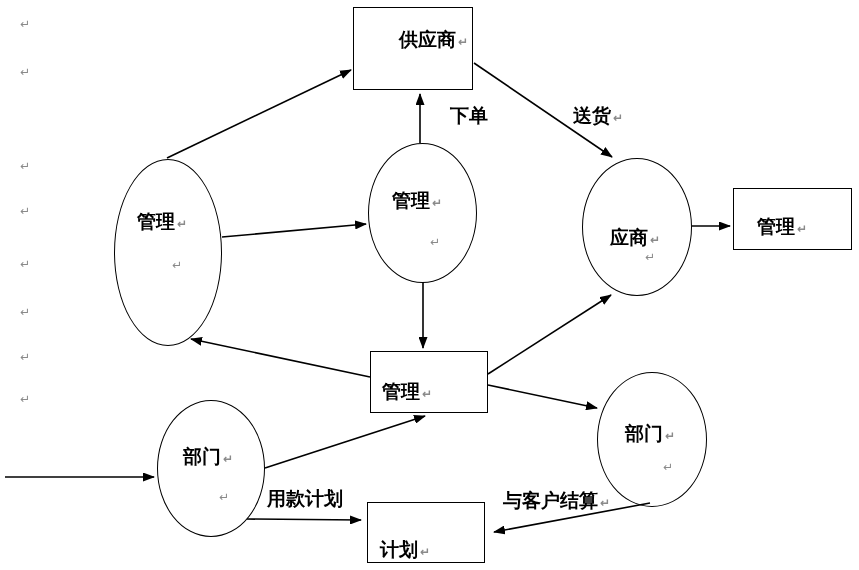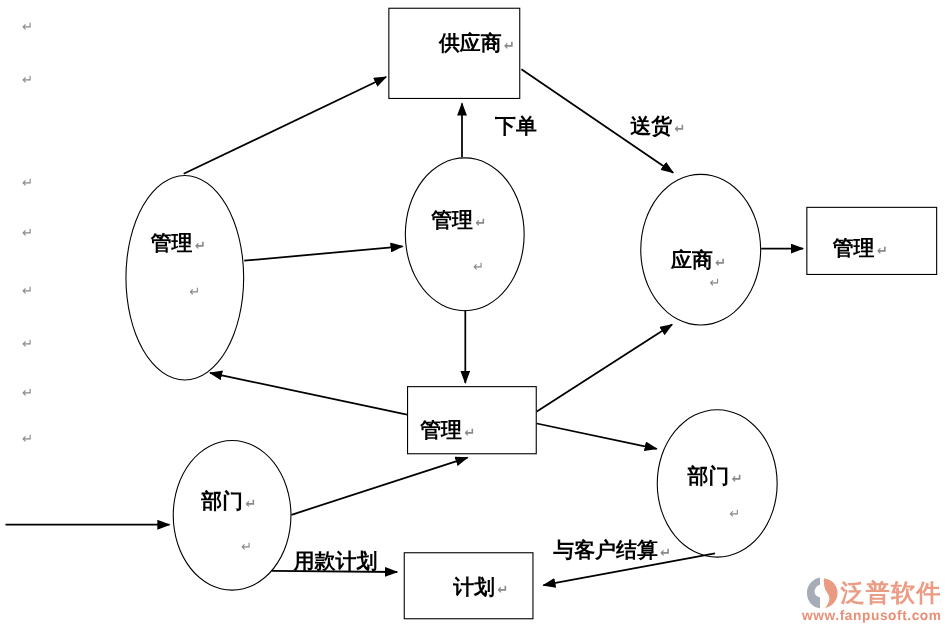--- a/index.html
+++ b/index.html
@@ -43,21 +43,21 @@
     <div class="node-label" style="left: 757px; top: 216px;"><span>管理</span><span class="pmark" style="color: rgb(138, 138, 138);">↵</span></div>
     <div class="node rect" style="left: 370px; top: 351px; width: 118px; height: 62px;"></div>
     <div class="node-label" style="left: 382px; top: 381px;"><span>管理</span><span class="pmark" style="color: rgb(138, 138, 138);">↵</span></div>
     <div class="node ellipse" style="left: 157px; top: 400px; width: 108px; height: 137px;"></div>
     <div class="node-label" style="left: 183px; top: 446px;"><span>部门</span><span class="pmark" style="color: rgb(138, 138, 138);">↵</span></div>
     <span class="pmark standalone" style="left: 219px; top: 490px; color: rgb(138, 138, 138);">↵</span>
     <div class="node ellipse" style="left: 597px; top: 372px; width: 110px; height: 135px;"></div>
     <div class="node-label" style="left: 625px; top: 423px;"><span>部门</span><span class="pmark" style="color: rgb(138, 138, 138);">↵</span></div>
     <span class="pmark standalone" style="left: 663px; top: 460px; color: rgb(138, 138, 138);">↵</span>
     <div class="node rect" style="left: 367px; top: 502px; width: 118px; height: 61px;"></div>
-    <div class="node-label" style="left: 380px; top: 524px; margin-left: 32px;"><span>计划</span><span class="pmark" style="color: rgb(138, 138, 138);">↵</span></div>
+    <div class="node-label" style="left: 380px; top: 539px;"><span>计划</span><span class="pmark" style="color: rgb(138, 138, 138);">↵</span></div>
     <svg id="edge-layer" width="859" height="570">
     <defs>
       <marker id="arrowhead" markerWidth="13" markerHeight="9" refX="11" refY="4.5" orient="auto" markerUnits="userSpaceOnUse">
         <path d="M0,0 L12,4.5 L0,9 z" fill="#000"></path>
       </marker>
     </defs>
     <g id="edge-group">
         <line x1="167" y1="158" x2="351" y2="70" stroke="#000000" stroke-width="1.6" marker-end="url(#arrowhead)"></line>
         <line x1="420" y1="143" x2="420" y2="94" stroke="#000000" stroke-width="1.6" marker-end="url(#arrowhead)"></line>
         <line x1="474" y1="63" x2="612" y2="157" stroke="#000000" stroke-width="1.6" marker-end="url(#arrowhead)"></line>
@@ -67,34 +67,24 @@
         <line x1="370" y1="377" x2="191" y2="339" stroke="#000000" stroke-width="1.6" marker-end="url(#arrowhead)"></line>
         <line x1="488" y1="374" x2="611" y2="295" stroke="#000000" stroke-width="1.6" marker-end="url(#arrowhead)"></line>
         <line x1="265" y1="468" x2="425" y2="416" stroke="#000000" stroke-width="1.6" marker-end="url(#arrowhead)"></line>
         <line x1="488" y1="385" x2="597" y2="408" stroke="#000000" stroke-width="1.6" marker-end="url(#arrowhead)"></line>
         <line x1="5" y1="477" x2="154" y2="477" stroke="#000000" stroke-width="1.6" marker-end="url(#arrowhead)"></line>
         <line x1="247" y1="519" x2="361" y2="520" stroke="#000000" stroke-width="1.6" marker-end="url(#arrowhead)"></line>
         <line x1="650" y1="503" x2="494" y2="532" stroke="#000000" stroke-width="1.6" marker-end="url(#arrowhead)"></line>
       </g>
   </svg>
 
-  <div id="watermark">
-    <div class="brand-row">
-      <svg width="33" height="33" viewBox="0 0 32 32">
-        <path d="M14,3 C7,4.5 2.5,10 2.5,16.5 C2.5,24 8,29.5 14,30 L14,20.5 C11,19.8 9.2,18 9.2,15.5 C9.2,12.5 11,10.3 14,9.3 Z" fill="#a7adb6"></path>
-        <path d="M17.5,3.5 C25,4.5 29.5,10 29.5,16.5 C29.5,23.5 24.5,28.5 18.5,29.8 C22.5,25 23.5,20.5 20.5,16.5 C17.8,12.8 17,8.5 17.5,3.5 Z" fill="#e99a81"></path>
-      </svg>
-      <span class="brand" style="color: rgb(235, 156, 132);">泛普软件</span>
-    </div>
-    <div class="url" style="color: rgb(233, 143, 118);">www.fanpusoft.com</div>
-  </div>
 
 <div class="edge-label" style="left: 450px; top: 105px;"><span>下单</span></div>
     <div class="edge-label" style="left: 573px; top: 105px;"><span>送货</span><span class="pmark" style="color: rgb(138, 138, 138);">↵</span></div>
-    <div class="edge-label" style="left: 267px; top: 488px; margin-top: 12px;"><span>用款计划</span></div>
+    <div class="edge-label" style="left: 267px; top: 488px;"><span>用款计划</span></div>
     <div class="edge-label" style="left: 503px; top: 490px;"><span>与客户结算</span><span class="pmark" style="color: rgb(138, 138, 138);">↵</span></div>
     <span class="pmark standalone" style="left: 20px; top: 17px; color: rgb(138, 138, 138);">↵</span>
     <span class="pmark standalone" style="left: 20px; top: 65px; color: rgb(138, 138, 138);">↵</span>
     <span class="pmark standalone" style="left: 20px; top: 159px; color: rgb(138, 138, 138);">↵</span>
     <span class="pmark standalone" style="left: 20px; top: 204px; color: rgb(138, 138, 138);">↵</span>
     <span class="pmark standalone" style="left: 20px; top: 257px; color: rgb(138, 138, 138);">↵</span>
     <span class="pmark standalone" style="left: 20px; top: 305px; color: rgb(138, 138, 138);">↵</span>
     <span class="pmark standalone" style="left: 20px; top: 350px; color: rgb(138, 138, 138);">↵</span>
     <span class="pmark standalone" style="left: 20px; top: 392px; color: rgb(138, 138, 138);">↵</span>
   </div>

